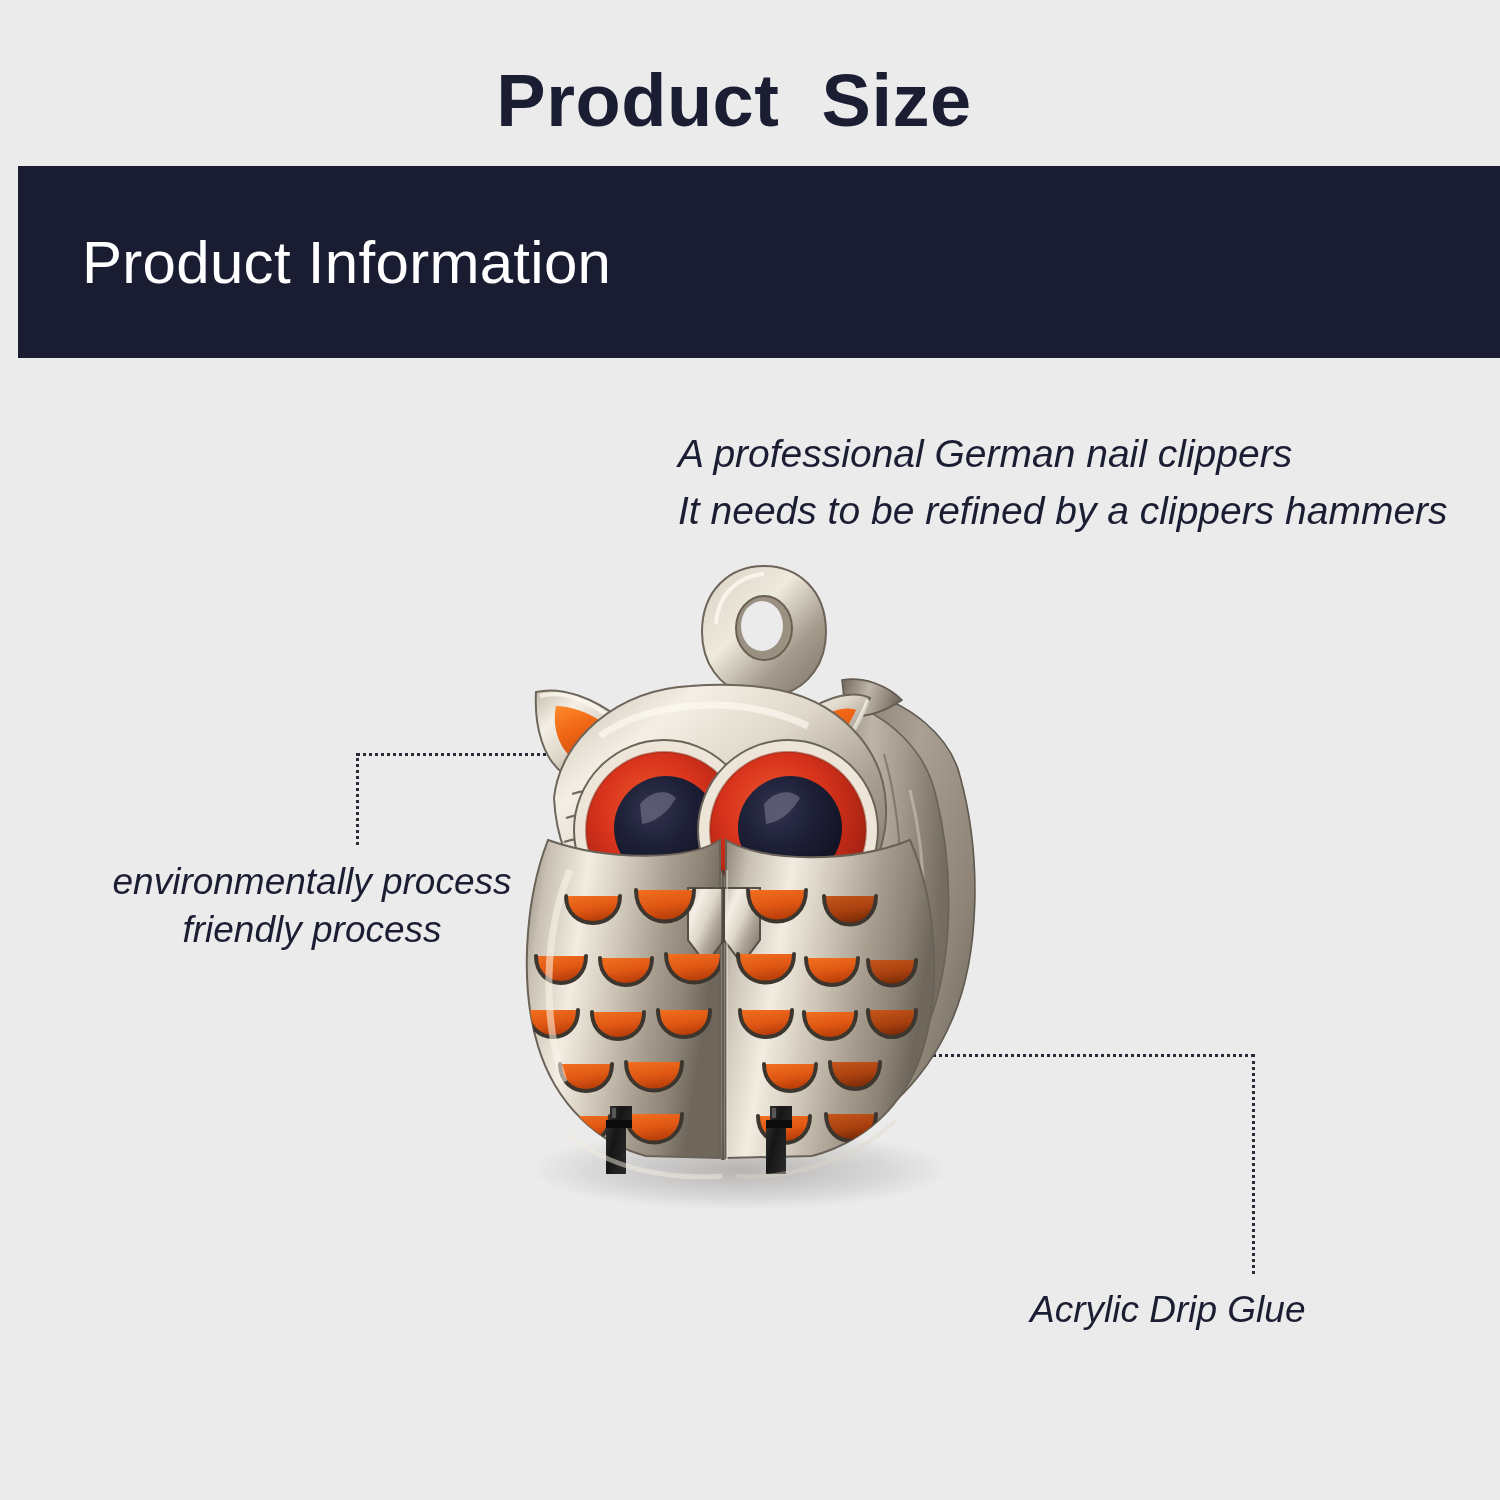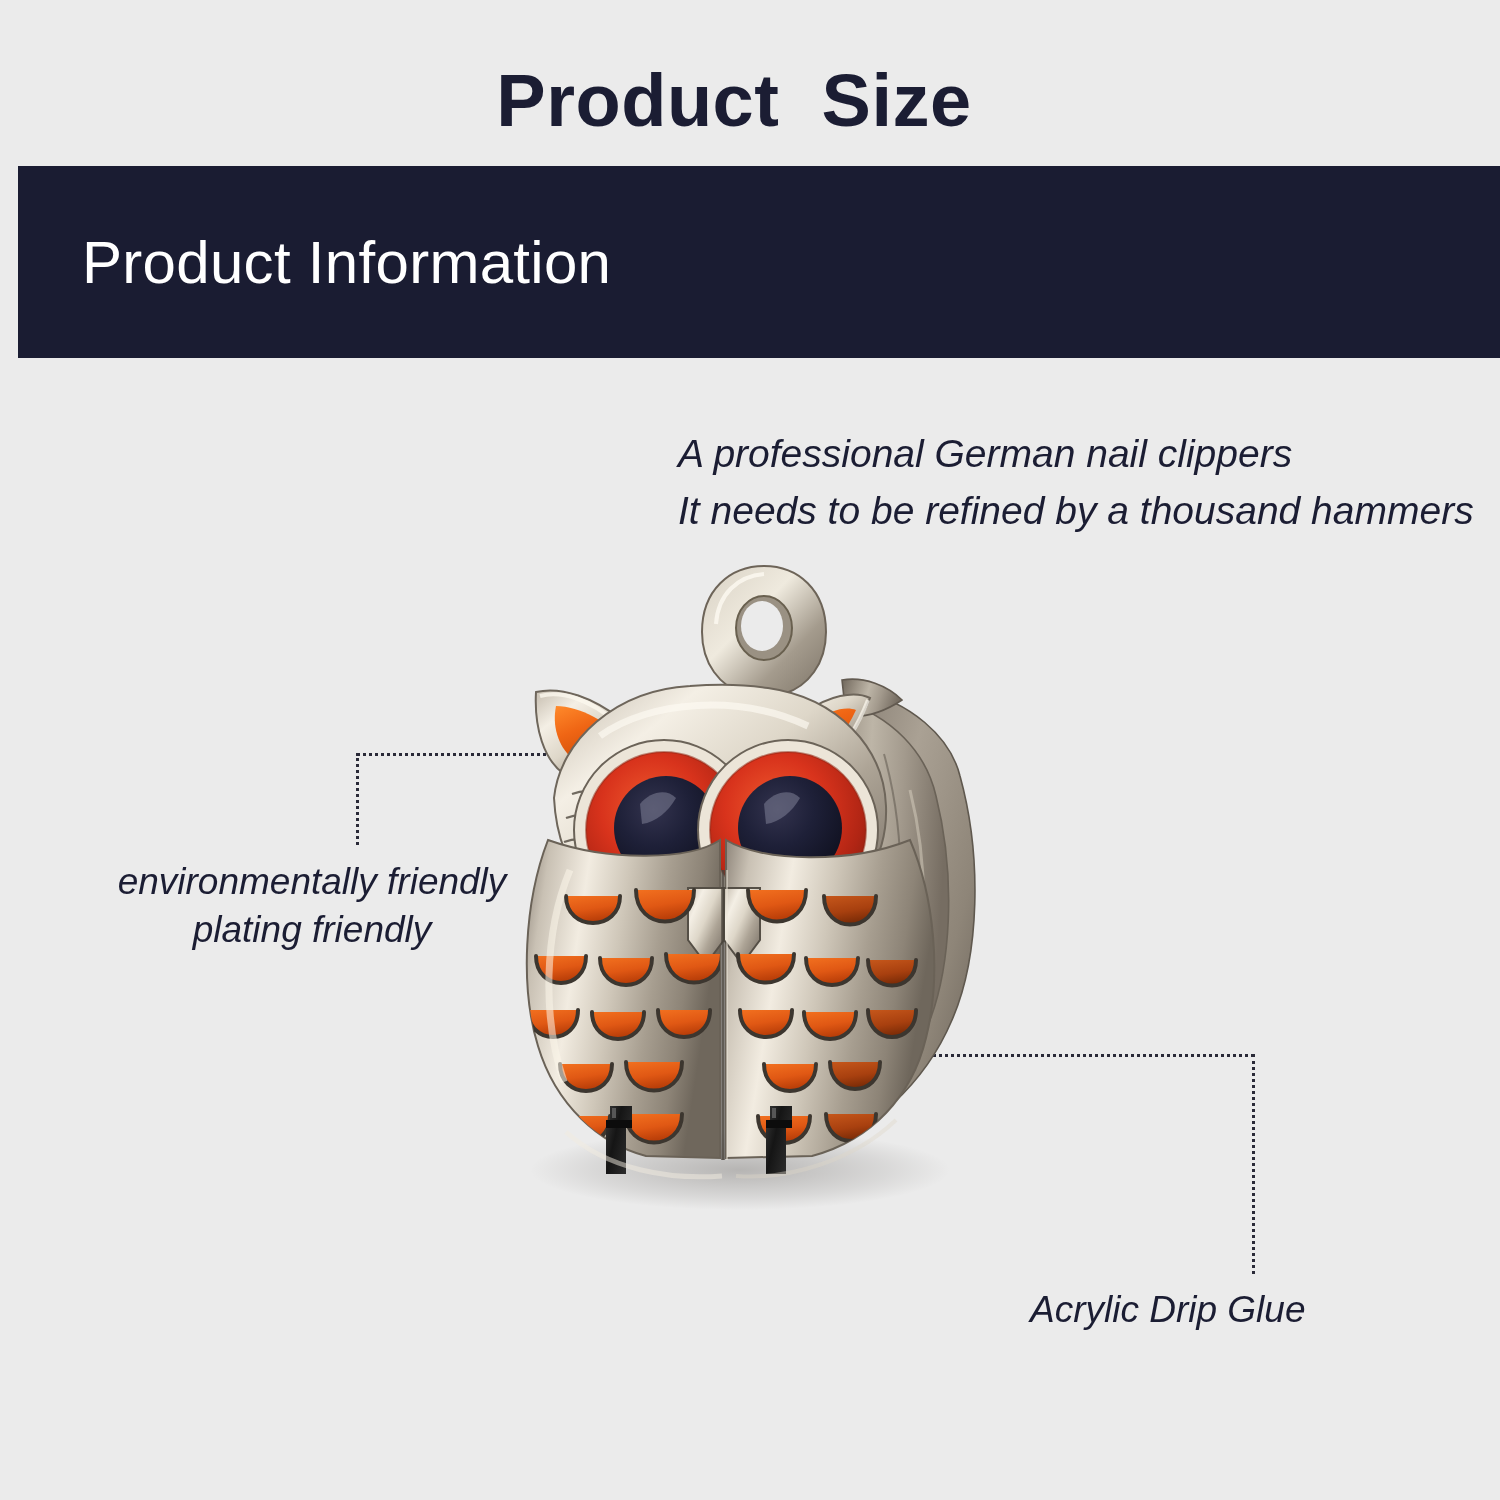--- a/index.html
+++ b/index.html
@@ -122,31 +122,31 @@
 <div id="page">
 
   <div id="page-title">Product  Size</div>
 
   <div id="banner">
     <div id="banner-label">Product Information</div>
   </div>
 
   <div id="tagline">
     <div>A professional German nail clippers</div>
-    <div>It needs to be refined by a thousand hammers</div>
+    <div>It needs to be refined by a clippers hammers</div>
   </div>
 
   <div class="leader-h" id="leader-left-h"></div>
   <div class="leader-v" id="leader-left-v"></div>
   <div class="leader-h" id="leader-right-h"></div>
   <div class="leader-v" id="leader-right-v"></div>
 
   <div class="callout" id="callout-left">
-    <div>environmentally friendly</div>
-    <div>plating friendly</div>
+    <div>environmentally process</div>
+    <div>friendly process</div>
   </div>
 
   <div class="callout" id="callout-right">
     <div>Acrylic Drip Glue</div>
   </div>
 
   <div id="owl-wrap">
     <svg id="owl-svg" viewBox="0 0 620 680" xmlns="http://www.w3.org/2000/svg">
       <defs>
 

